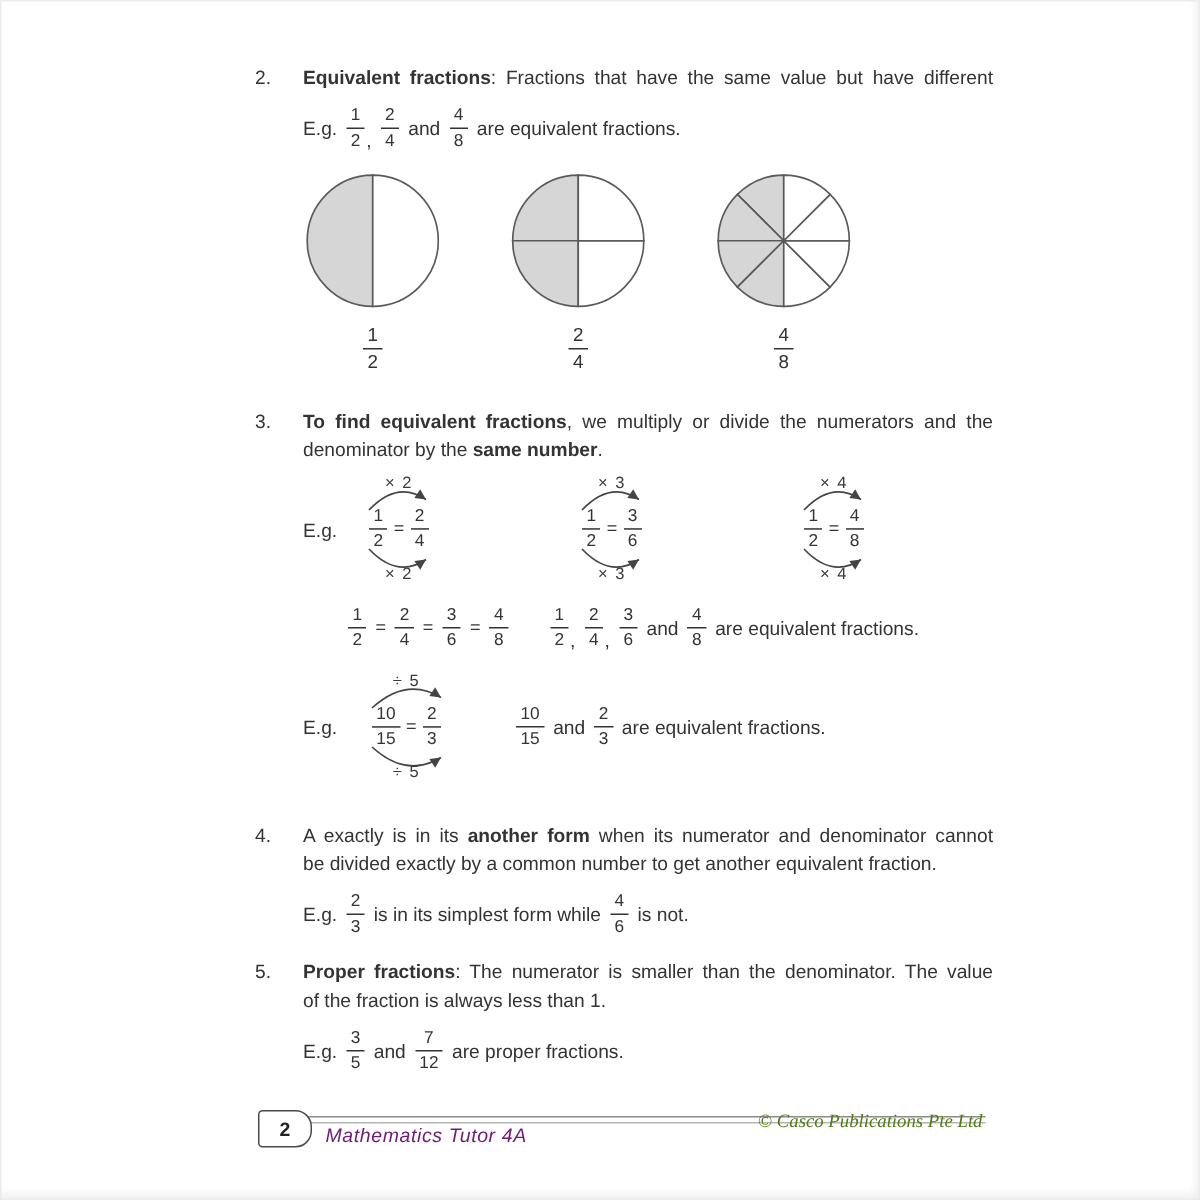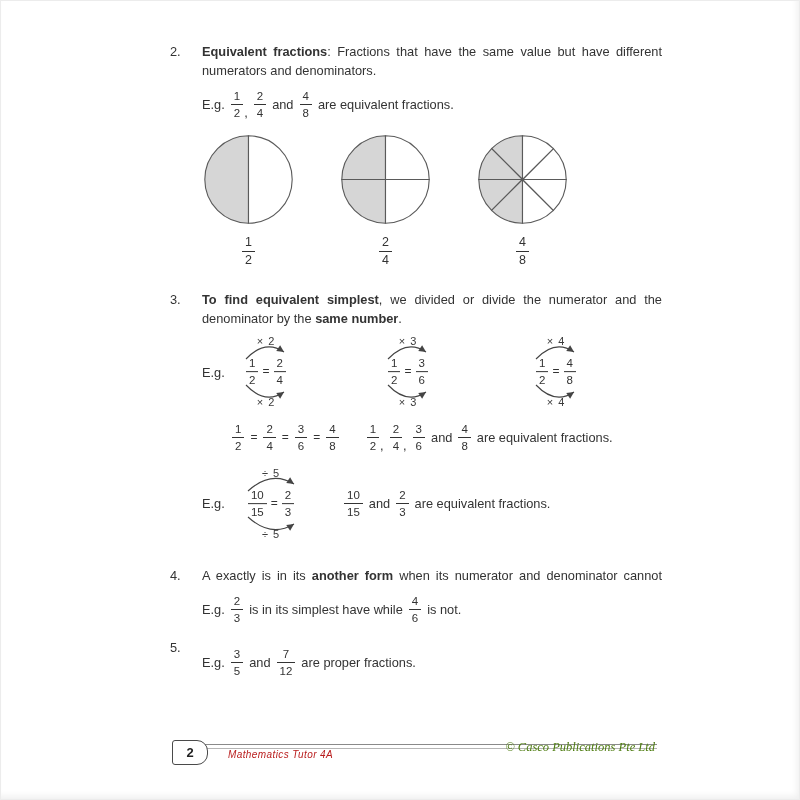--- a/index.html
+++ b/index.html
@@ -72,40 +72,39 @@
     border-top:1.6px solid #8a8a8a;border-bottom:1px solid #b5b5b5;
   }
   .page-tab{
     position:absolute;left:0;top:0;width:34px;height:23px;
     background:#fff;border:1.4px solid #4a4a4a;
     border-radius:3px 11px 11px 3px;
     display:flex;align-items:center;justify-content:center;
     font-size:13px;font-weight:bold;color:#222;z-index:2;
   }
   .book-title{
-    position:absolute;left:56px;top:9px;
-    font-style:italic;font-size:10px;color:#b91c1c;letter-spacing:0.4px;
+    position:absolute;left:45px;top:9px;
+    font-style:italic;font-size:13px;color:#701a75;letter-spacing:0.4px;
   }
   .publisher{
     position:absolute;right:2px;top:0;
     font-family:"Liberation Serif", serif;font-style:italic;
     font-size:12.5px;color:#4d7c0f;
   }
 </style>
 </head>
 <body>
 
 <div class="page">
   <div class="content">
 
     <div class="item">
       <div class="item-num">2.</div>
       <div class="item-body">
         <div class="jline"><b>Equivalent fractions</b><span>: Fractions that have the same value but have different</span></div>
-        <div>numerators and denominators.</div>
 
         <div class="egrow">
           <span class="txt">E.g.</span>
           <span class="frac">
               <span class="fr-num">1</span>
               <span class="fr-den">2</span>
             </span>
           <span class="comma">,</span>
           <span class="frac">
               <span class="fr-num">2</span>
@@ -158,21 +157,21 @@
                 <span class="fr-den">8</span>
               </span>
           </div>
         </div>
       </div>
     </div>
 
     <div class="item" style="margin-top:21px;">
       <div class="item-num">3.</div>
       <div class="item-body">
-        <div class="jline"><b>To find equivalent simplest</b><span>, we divided or divide the numerator and the</span></div>
+        <div class="jline"><b>To find equivalent fractions</b><span>, we multiply or divide the numerators and the</span></div>
         <div><span>denominator by the </span><b>same number</b><span>.</span></div>
 
         <div class="mul-row">
           <span class="eg-label">E.g.</span>
 
           <div class="mul-ex" style="margin-left:2px;">
             <span class="op op-top">× 2</span>
             <svg class="arcs" width="64" height="80" viewBox="0 0 64 80">
               <path class="arc" d="M 12 27 Q 31 7 50 20"></path>
                 <path class="head" d="M 0 0 L -7 -3.5 L -7 3.5 Z" transform="translate(50,20) rotate(34)"></path>
@@ -320,39 +319,42 @@
             <span class="txt">are equivalent fractions.</span>
           </div>
         </div>
       </div>
     </div>
 
     <div class="item" style="margin-top:22px;">
       <div class="item-num">4.</div>
       <div class="item-body">
         <div class="jline"><span>A exactly is in its </span><b>another form</b><span> when its numerator and denominator cannot</span></div>
+        <div>be divided exactly by a common number to get another equivalent fraction.</div>
         <div class="egrow">
           <span class="txt">E.g.</span>
           <span class="frac">
               <span class="fr-num">2</span>
               <span class="fr-den">3</span>
             </span>
-          <span class="txt">is in its simplest have while</span>
+          <span class="txt">is in its simplest form while</span>
           <span class="frac">
               <span class="fr-num">4</span>
               <span class="fr-den">6</span>
             </span>
           <span class="txt">is not.</span>
         </div>
       </div>
     </div>
 
     <div class="item" style="margin-top:12px;">
       <div class="item-num">5.</div>
       <div class="item-body">
+        <div class="jline"><b>Proper fractions</b><span>: The numerator is smaller than the denominator. The value</span></div>
+        <div>of the fraction is always less than 1.</div>
         <div class="egrow">
           <span class="txt">E.g.</span>
           <span class="frac">
               <span class="fr-num">3</span>
               <span class="fr-den">5</span>
             </span>
           <span class="txt">and</span>
           <span class="frac">
               <span class="fr-num">7</span>
               <span class="fr-den">12</span>

